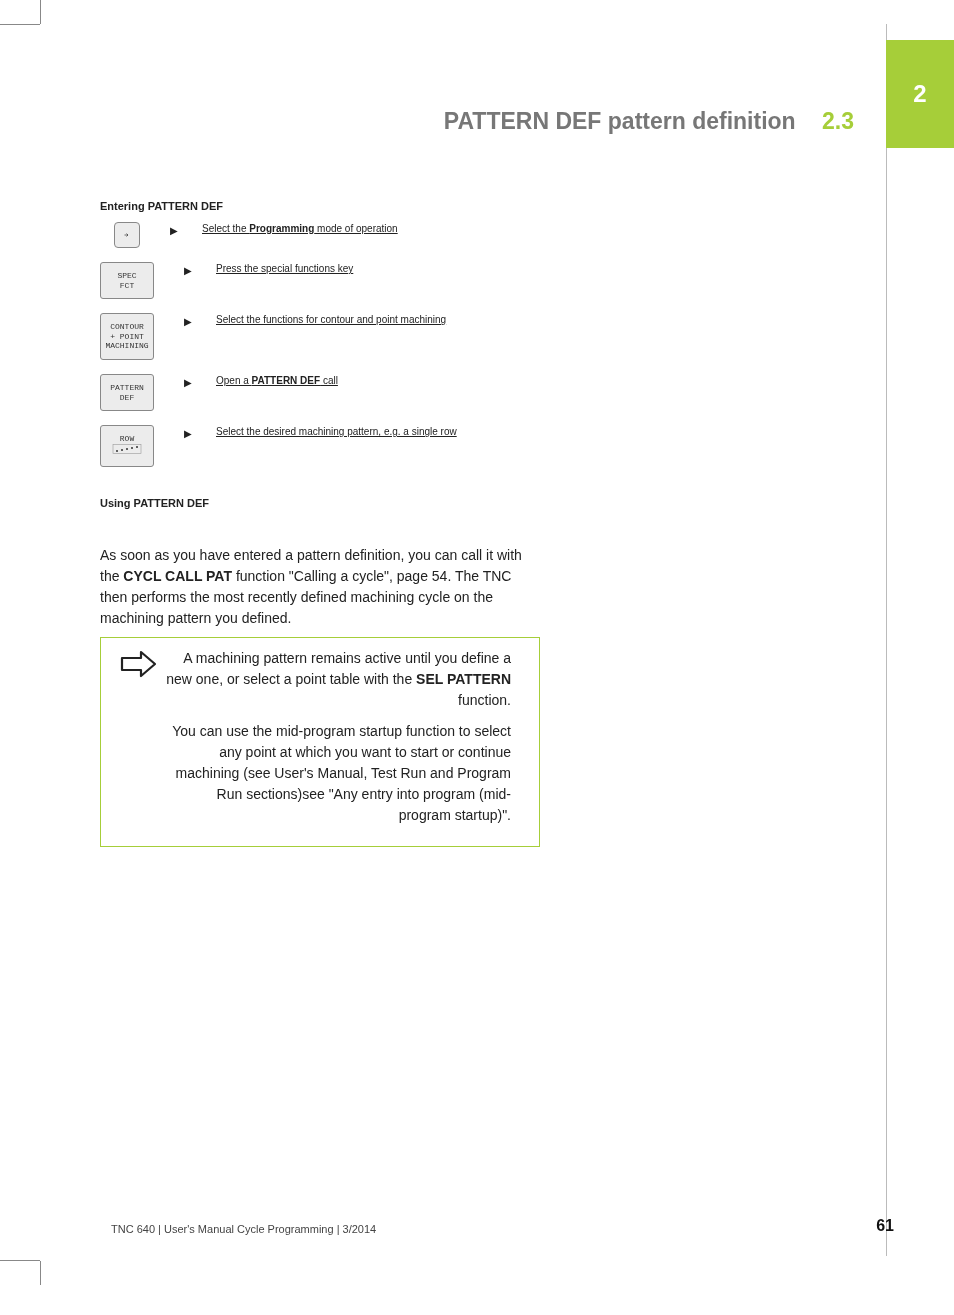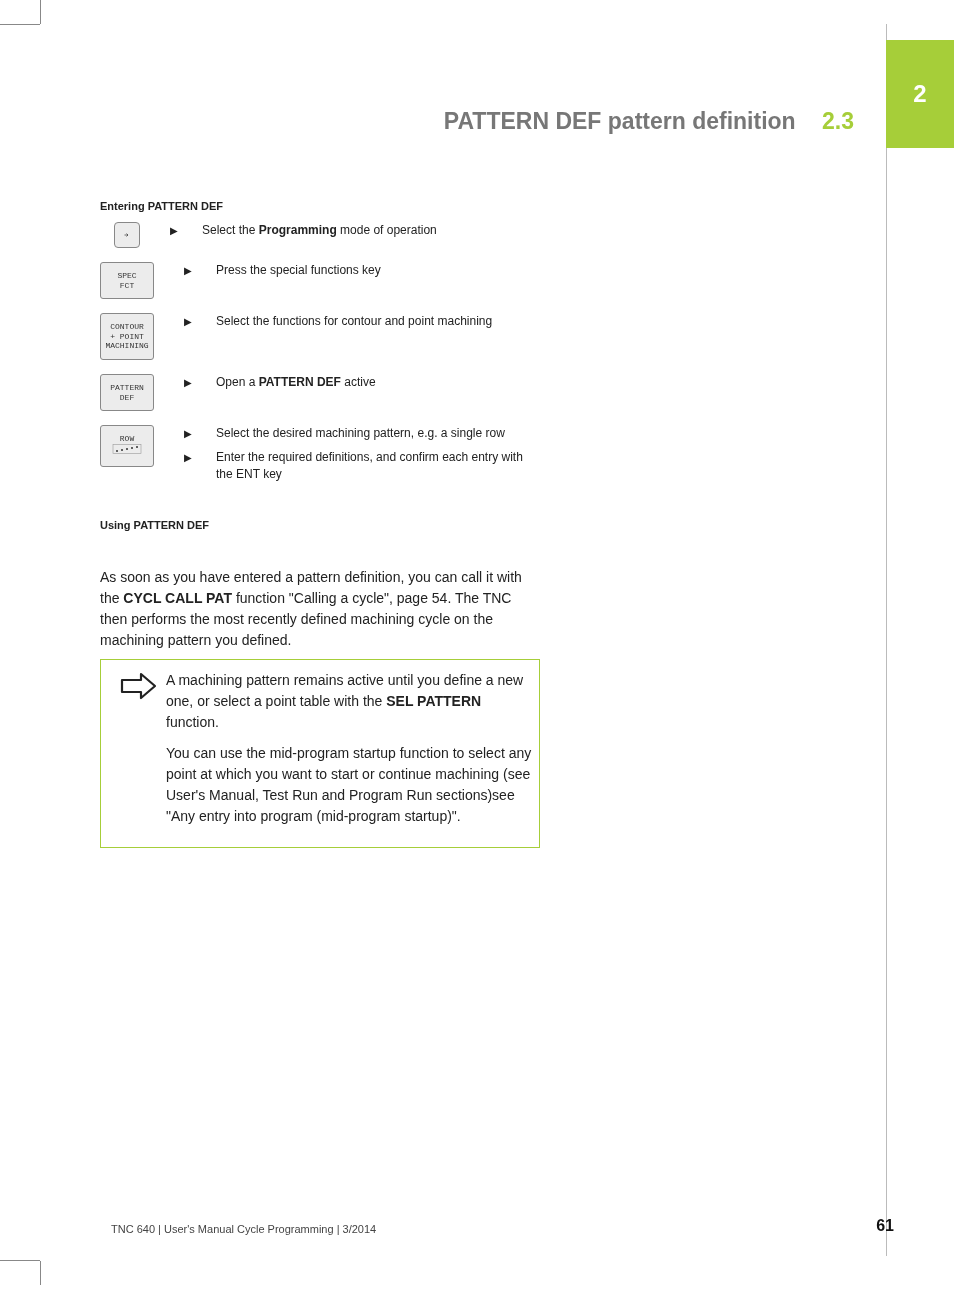--- a/index.html
+++ b/index.html
@@ -56,29 +56,30 @@
     display:flex; flex-direction:column; align-items:center; justify-content:center;
   }
   .softkey.arrow {
     height:26px; width:26px; flex:0 0 26px; margin-left:14px;
     border-radius:4px;
     display:flex; align-items:center; justify-content:center;
     font-size:14px;
   }
   .softkey .row-icon { font-size:9px; letter-spacing:-1px; }
   .step-body { margin-left:30px; flex:1; }
-  .step-body li { list-style:none; position:relative; padding-left:32px; font-size:12px; line-height:1.45; margin-bottom:6px; }
+  .step-body li { list-style:none; position:relative; padding-left:32px; font-size:10px; line-height:1.45; margin-bottom:6px;text-decoration:underline; }
   .step-body li::before { content:"▶"; position:absolute; left:0; top:2px; font-size:10px; color:#222; }
   .section2 { margin-top:30px; }
   .para { font-size:14px; line-height:1.5; margin-bottom:8px;margin-top:36px; }
   .notebox {
     border:1px solid #a6ce39;
     margin-top:4px;
     display:flex;
-    padding:10px 4px 10px 10px;
+    padding:10px 28px 10px 10px;
+    text-align:right;
   }
   .notebox .nicon {
     flex:0 0 55px;
     display:flex; align-items:flex-start; justify-content:center;
     padding-top:2px;
   }
   .notebox .nbody { flex:1; font-size:14px; line-height:1.5; }
   .notebox .nbody p { margin-bottom:10px; }
   .footer {
     position:absolute;
@@ -138,42 +139,41 @@
       <ul class="step-body">
         <li>Select the functions for contour and point machining</li>
       </ul>
     </div>
 
     <div class="step-row">
       <div class="softkey" style="white-space:pre;">PATTERN
 DEF</div>
       <ul class="step-body">
         <li>
-          <span>Open a </span><b>PATTERN DEF</b><span> active</span>
+          <span>Open a </span><b>PATTERN DEF</b><span> call</span>
         </li>
       </ul>
     </div>
 
     <div class="step-row">
       <div class="softkey">
         <span>ROW</span>
         <span class="row-icon">
           <svg width="30" height="10" viewBox="0 0 30 10">
               <rect x="1" y="0.5" width="28" height="9" fill="none" stroke="#999" stroke-width="0.6"></rect>
               <circle cx="5" cy="7" r="1" fill="#333"></circle>
               <circle cx="10" cy="6" r="1" fill="#333"></circle>
               <circle cx="15" cy="5" r="1" fill="#333"></circle>
               <circle cx="20" cy="4" r="1" fill="#333"></circle>
               <circle cx="25" cy="3" r="1" fill="#333"></circle>
             </svg>
         </span>
       </div>
       <ul class="step-body">
         <li>Select the desired machining pattern, e.g. a single row</li>
-        <li>Enter the required definitions, and confirm each entry with the ENT key</li>
       </ul>
     </div>
 
     <div class="section2">
       <h3>Using PATTERN DEF</h3>
       <p class="para">
         <span>As soon as you have entered a pattern definition, you can call it with the </span><b>CYCL CALL PAT</b><span> function "Calling a cycle", page 54. The TNC then performs the most recently defined machining cycle on the machining pattern you defined.</span>
       </p>
 
       <div class="notebox">

